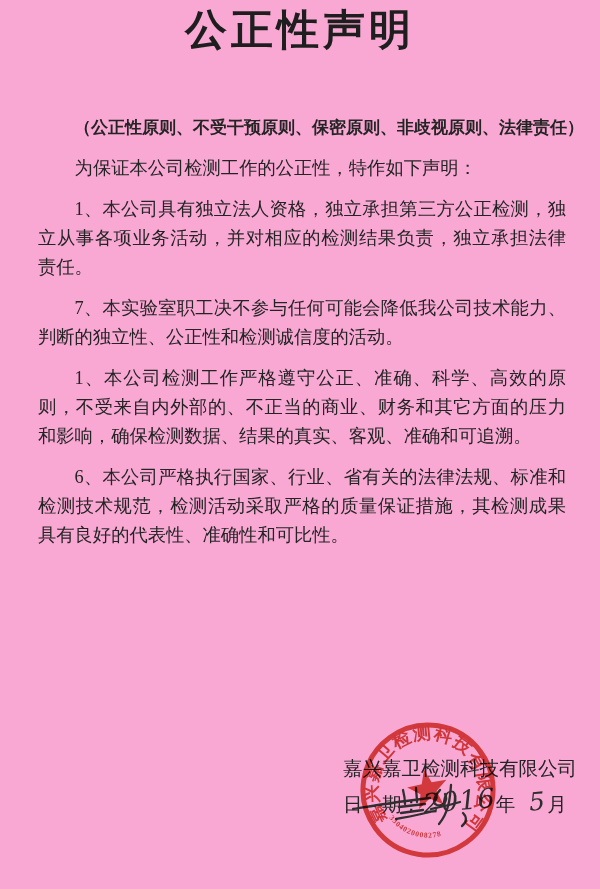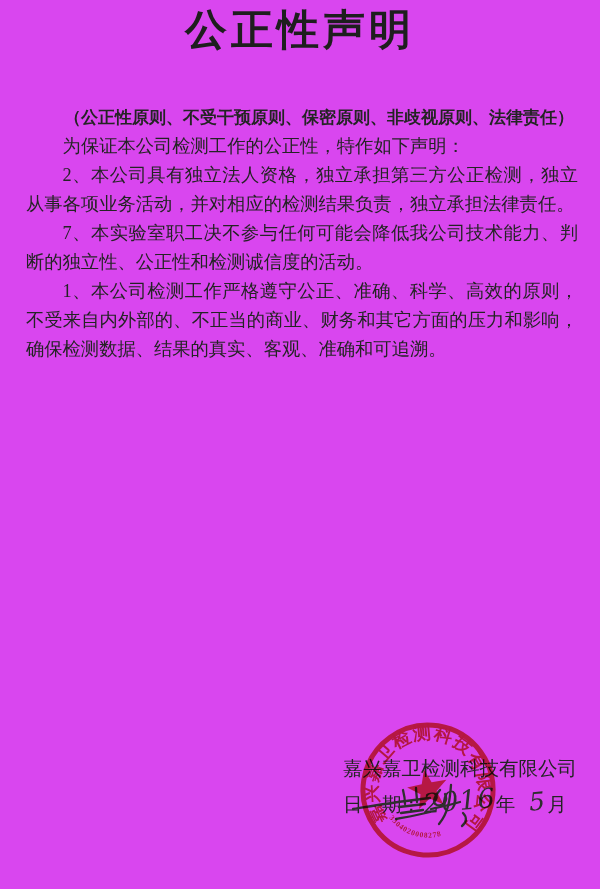--- a/index.html
+++ b/index.html
@@ -1,35 +1,35 @@
 <!DOCTYPE html>
 <html><head>
 <meta charset="utf-8">
 <style>
   html,body{margin:0;padding:0;background:#e8e8e8;}
   .page{
     position:relative;width:600px;height:889px;margin:0 auto;
-    background:#d946ef;overflow:hidden;
+    background:#f9a8d4;overflow:hidden;
     font-family:"Liberation Serif","DejaVu Serif",serif;
     color:#242424;
   }
   .doc-title{
     position:absolute;top:2px;left:0;right:0;margin:0;
     text-align:center;font-size:42px;font-weight:700;
     letter-spacing:4px;color:#1e1e1e;
   }
   .doc-body{
     position:absolute;left:26px;top:103px;width:552px;
     font-size:18.3px;line-height:29px;text-align:justify;
   }
   .principles{
-    margin:0;font-weight:700;font-size:17px;text-indent:38px;
+    margin:10px;font-weight:700;font-size:17px;text-indent:38px;
     white-space:nowrap;letter-spacing:0;
   }
-  .para{margin:0;text-indent:2em;}
+  .para{margin:12px;text-indent:2em;}
   .footer{
     position:absolute;left:343px;top:752px;width:250px;
     font-size:19.5px;line-height:33px;color:#242424;
   }
   .footer .row{position:relative;}
   .hand{
     display:inline-block;
     font-family:"DejaVu Serif",serif;font-style:italic;
     color:#2e2e2e;transform:rotate(-5deg) translateY(-1px);
   }
@@ -47,23 +47,24 @@
 </head>
 <body>
 
 <div class="page">
 
   <h1 class="doc-title">公正性声明</h1>
 
   <div class="doc-body">
     <p class="principles">（公正性原则、不受干预原则、保密原则、非歧视原则、法律责任）</p>
     <p class="para">为保证本公司检测工作的公正性，特作如下声明：</p>
-    <p class="para">2、本公司具有独立法人资格，独立承担第三方公正检测，独立从事各项业务活动，并对相应的检测结果负责，独立承担法律责任。</p>
+    <p class="para">1、本公司具有独立法人资格，独立承担第三方公正检测，独立从事各项业务活动，并对相应的检测结果负责，独立承担法律责任。</p>
     <p class="para">7、本实验室职工决不参与任何可能会降低我公司技术能力、判断的独立性、公正性和检测诚信度的活动。</p>
     <p class="para">1、本公司检测工作严格遵守公正、准确、科学、高效的原则，不受来自内外部的、不正当的商业、财务和其它方面的压力和影响，确保检测数据、结果的真实、客观、准确和可追溯。</p>
+    <p class="para">6、本公司严格执行国家、行业、省有关的法律法规、标准和检测技术规范，检测活动采取严格的质量保证措施，其检测成果具有良好的代表性、准确性和可比性。</p>
   </div>
 
   <div class="footer">
     <div class="row">嘉兴嘉卫检测科技有限公司</div>
     <div class="row">
       <span>日　期：</span><span class="hand hand-year">2016</span><span>年</span><span class="hand hand-month">5</span><span>月</span>
     </div>
   </div>
 
   <svg class="signature-svg" viewBox="0 0 140 52">

